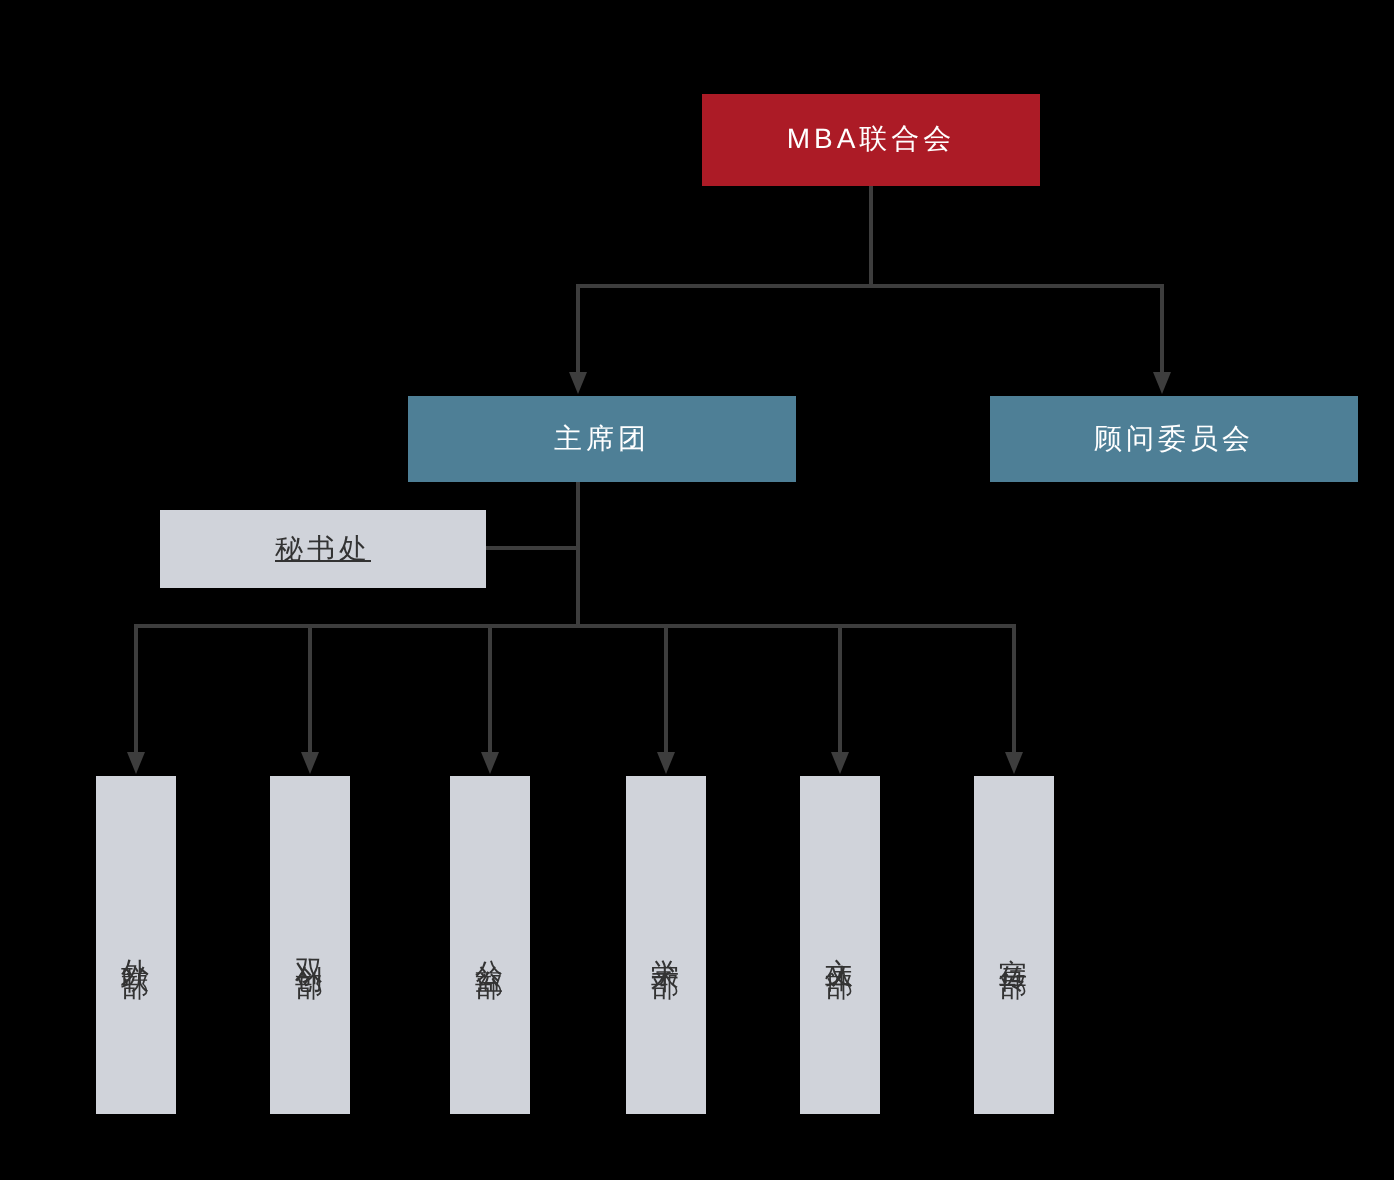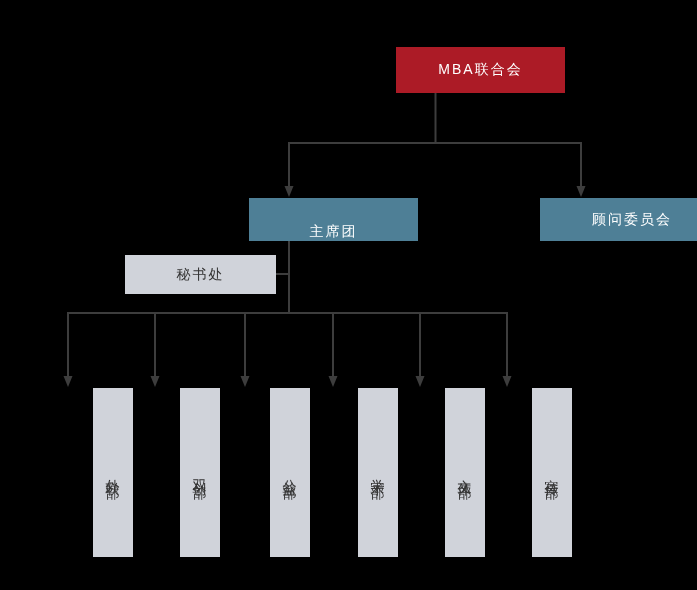--- a/index.html
+++ b/index.html
@@ -30,38 +30,37 @@
   }
   .connectors line { stroke: var(--line); stroke-width: 2; }
   .connectors polygon { fill: var(--line); }
   .node {
     position: absolute;
     display: flex;
     align-items: center;
     justify-content: center;
     font-size: 14px;
     letter-spacing: 2px;
-    margin-left: 45px;
   }
   .node-root {
     left: 351px; top: 47px; width: 169px; height: 46px;
     background: var(--root_bg);
     color: var(--light_text);
   }
   .node-branch {
     background: var(--branch_bg);
     color: var(--light_text);
   }
-  .node-presidium  { left: 204px; top: 198px; width: 169px; height: 43px; align-items: flex-end; }
+  .node-presidium  { left: 204px; top: 198px; width: 194px; height: 43px; }
   .node-advisory   { left: 495px; top: 198px; width: 184px; height: 43px; }
   .node-leaf {
     background: var(--leaf_bg);
     color: var(--dark_text);
   }
-  .node-secretariat { left: 80px; top: 255px; width: 151px; height: 39px; }
+  .node-secretariat { left: 80px; top: 255px; width: 163px; height: 39px; text-decoration: underline; }
   .node-dept {
     top: 388px; width: 40px; height: 169px;
   }
   .node-dept .label {
     writing-mode: vertical-rl;
     text-orientation: upright;
     letter-spacing: 3px;
   }
   .dept-0 { left: 48px;  }
   .dept-1 { left: 135px; }

